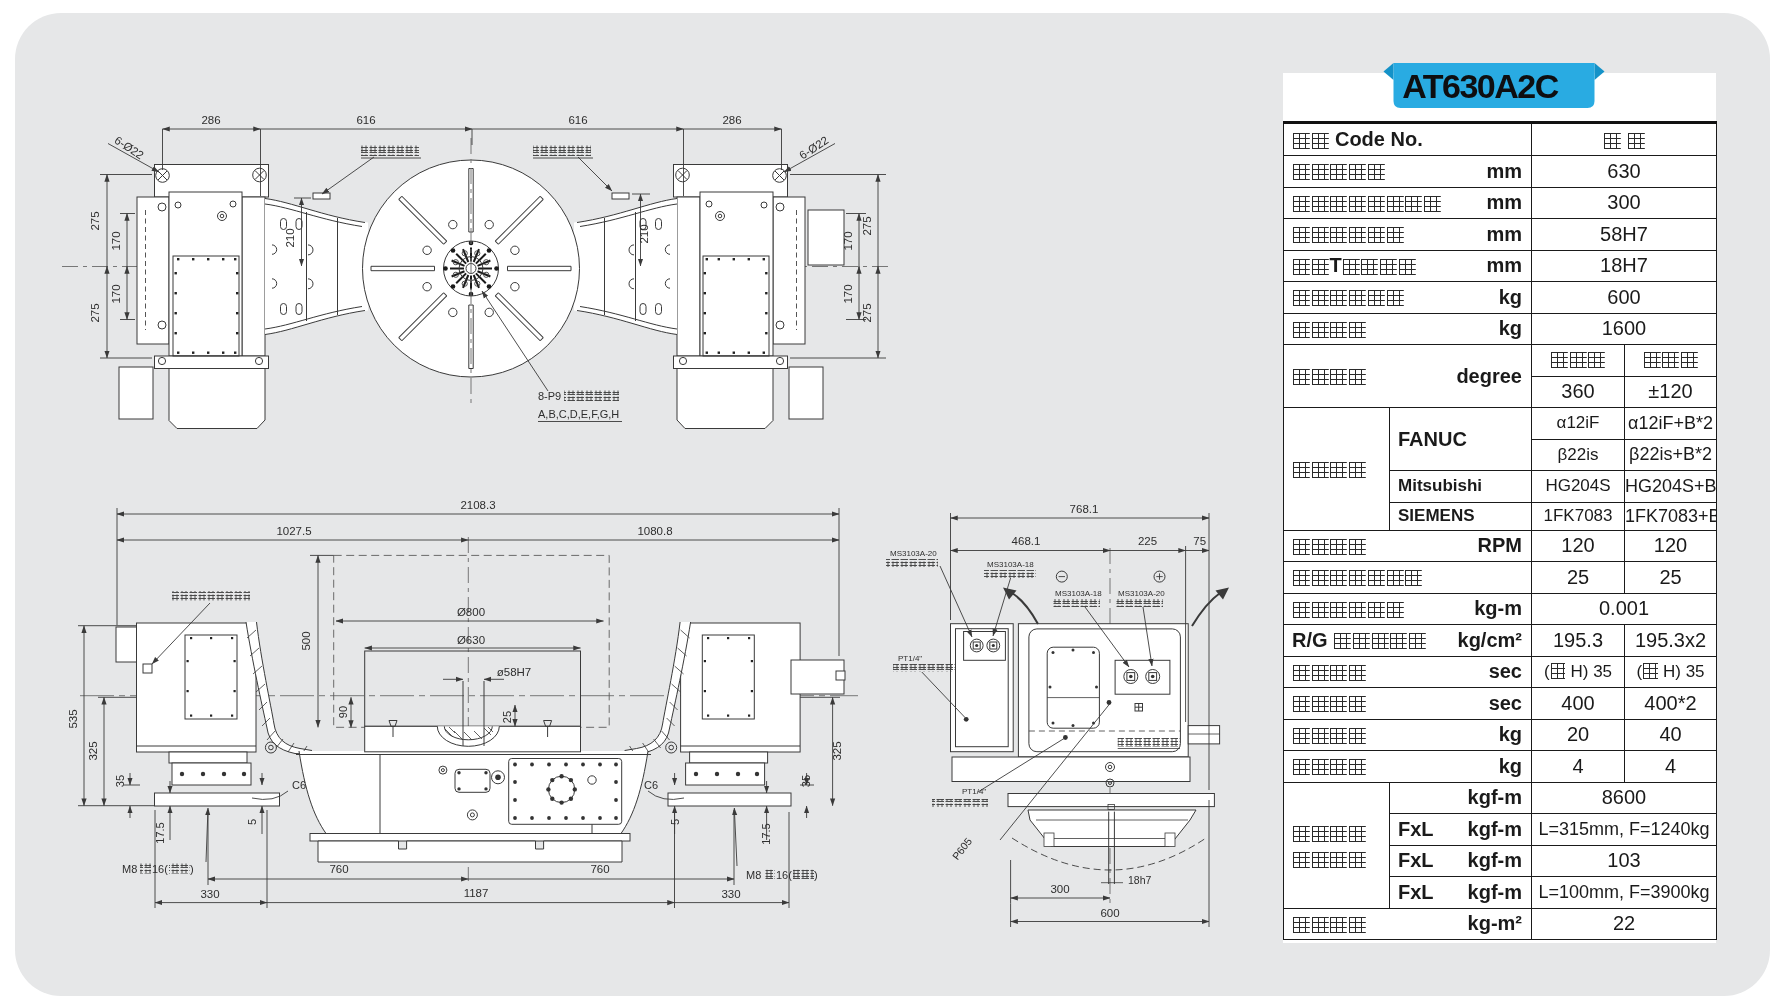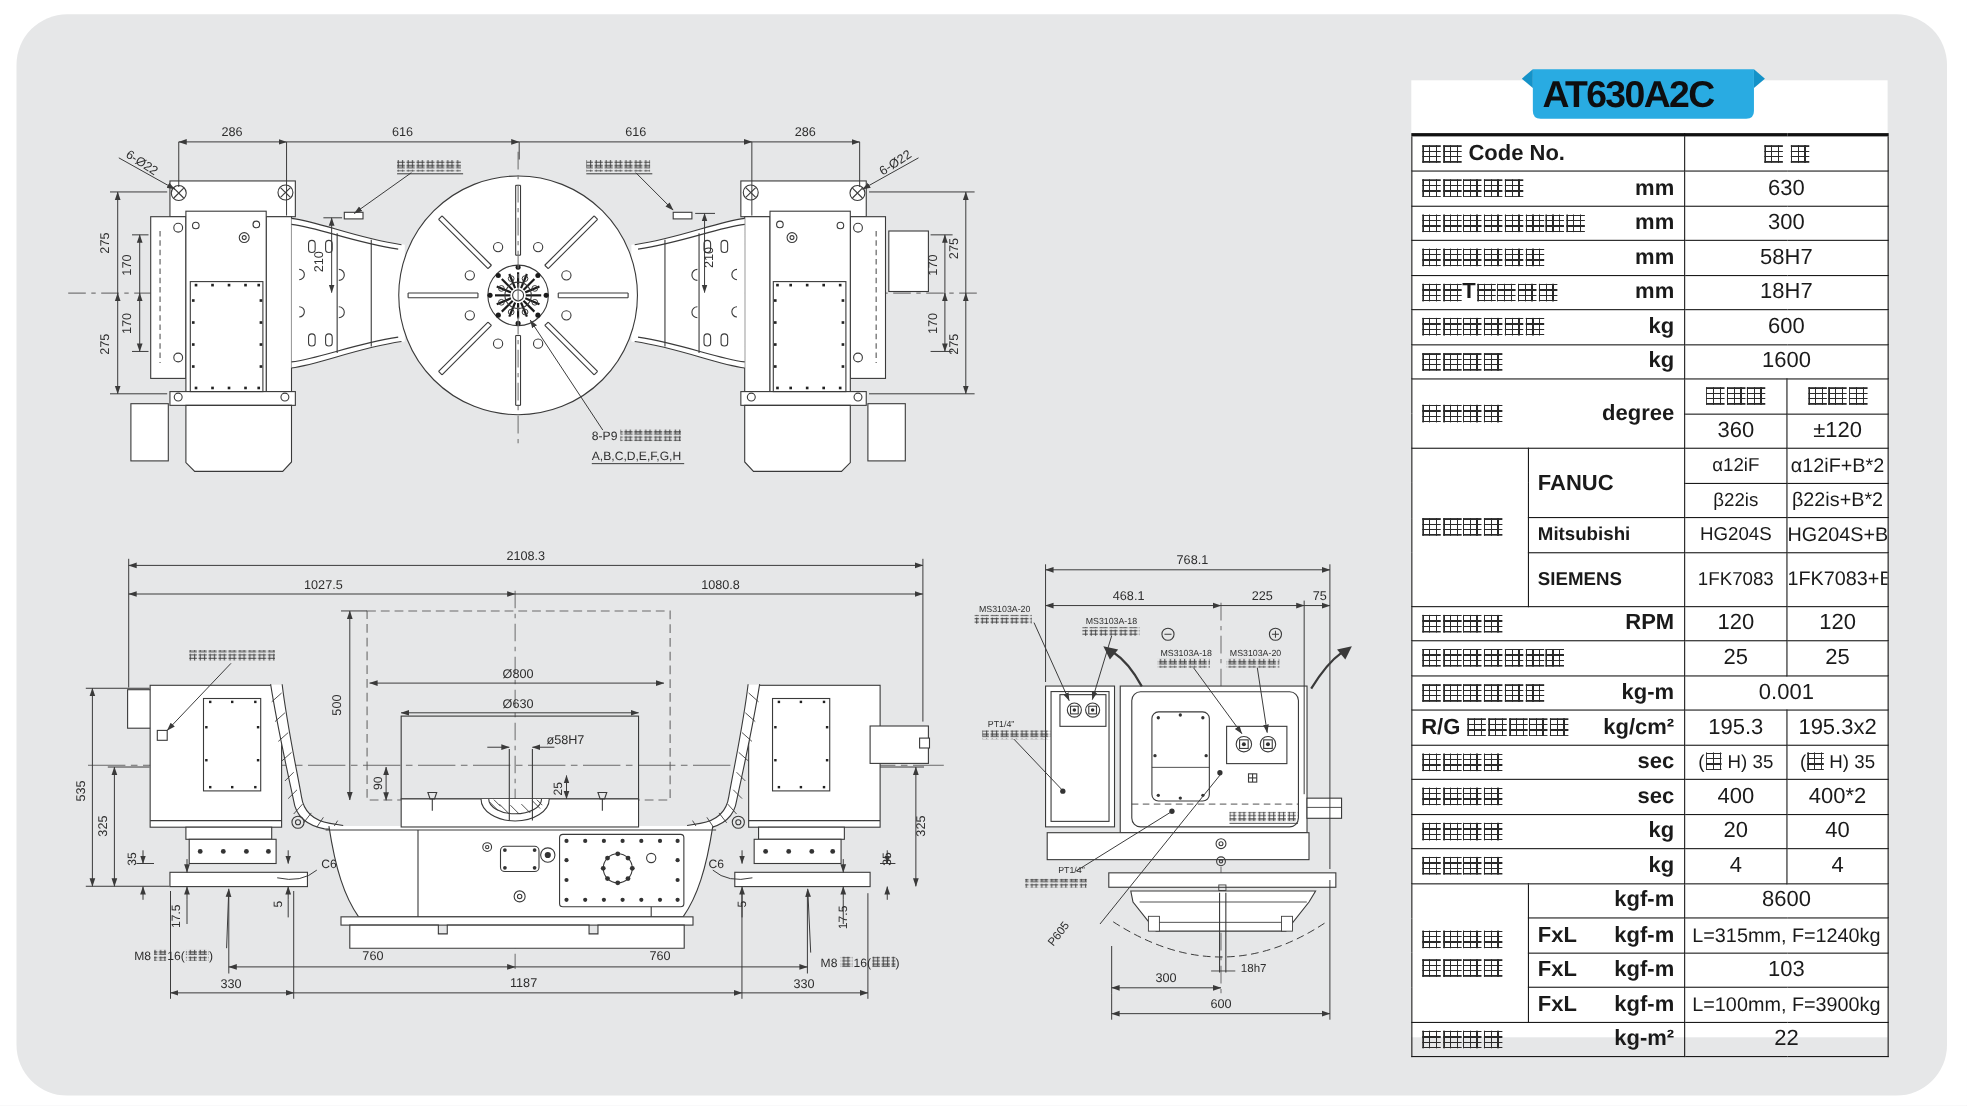--- a/index.html
+++ b/index.html
@@ -131,21 +131,21 @@
         <td class="val sm">β22is</td>
         <td class="val s4">β22is+B*2</td>
       </tr>
  <tr style="height:31.5px">
         <td class="lab sm">
           <div class="cellflex">Mitsubishi</div>
         </td>
         <td class="val sm">HG204S</td>
         <td class="val s4">HG204S+B</td>
       </tr>
- <tr style="height:49px">
+ <tr style="height:28px">
         <td class="lab sm">
           <div class="cellflex">SIEMENS</div>
         </td>
         <td class="val sm">1FK7083</td>
         <td class="val s4">1FK7083+B</td>
       </tr>
  <tr style="height:31.5px">
         <td colspan="2" class="lab">
           <div class="cellflex">
             <span><span class="k"></span><span class="k"></span><span class="k"></span><span class="k"></span></span>

